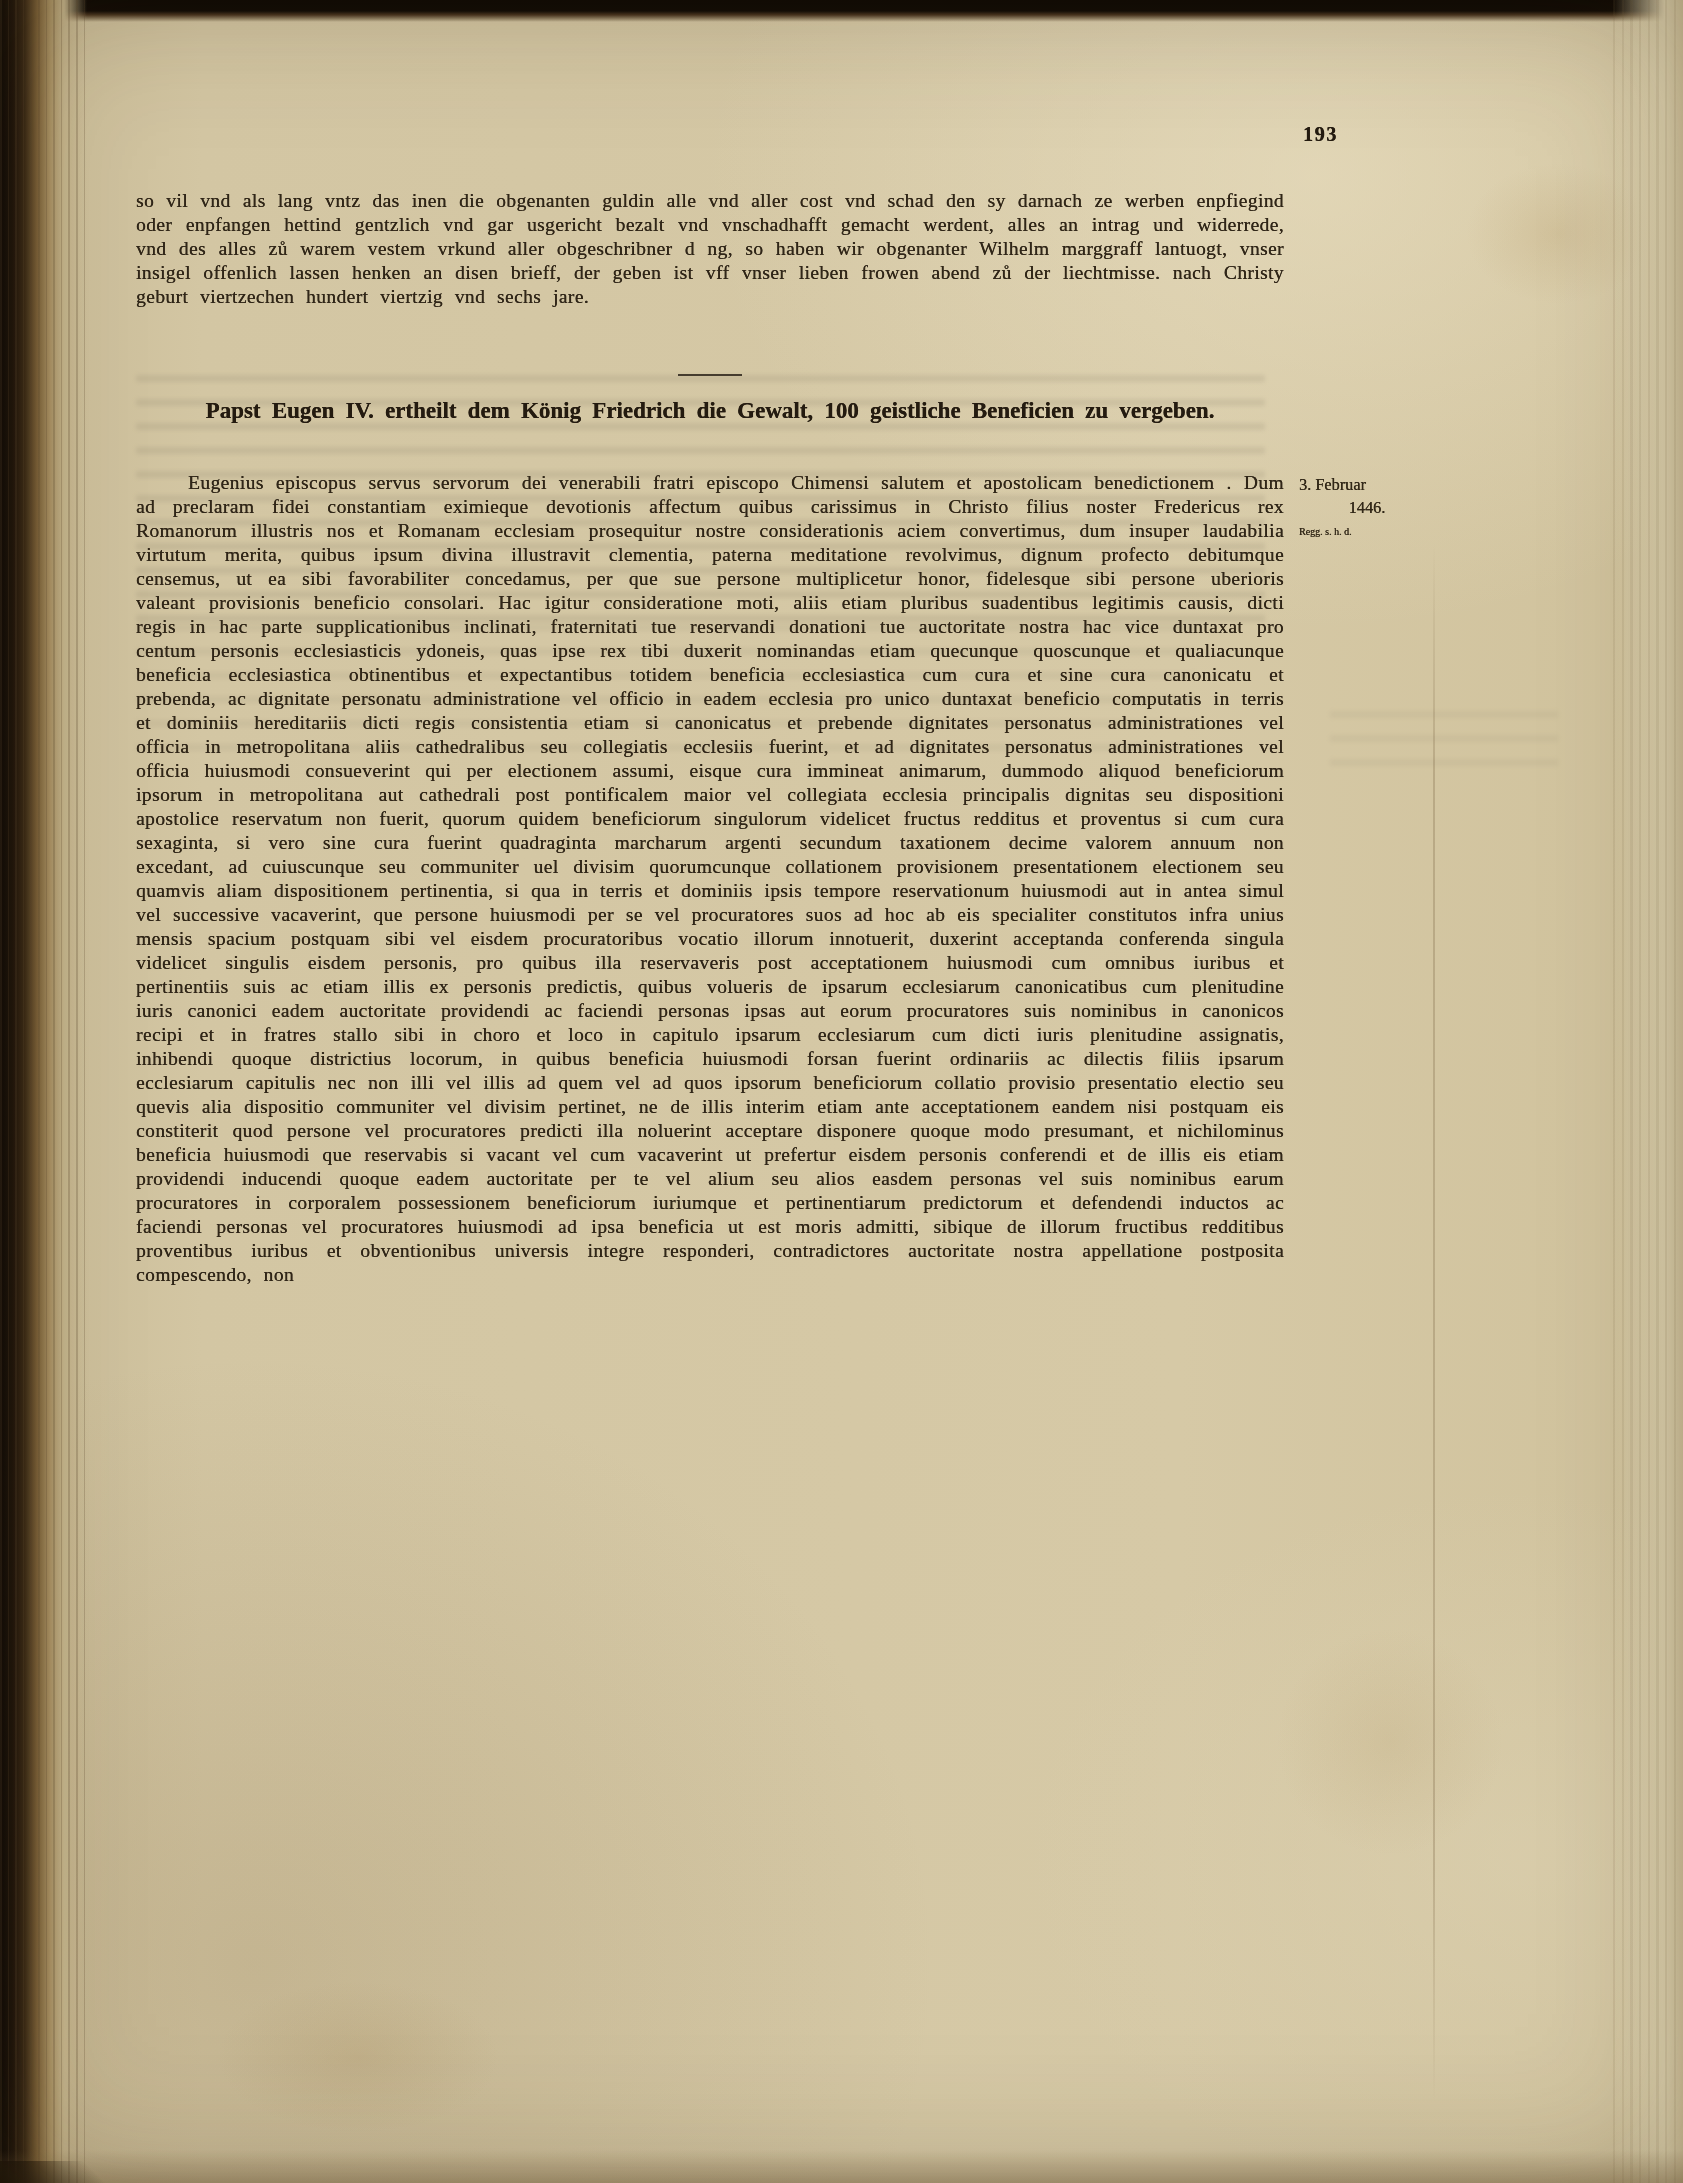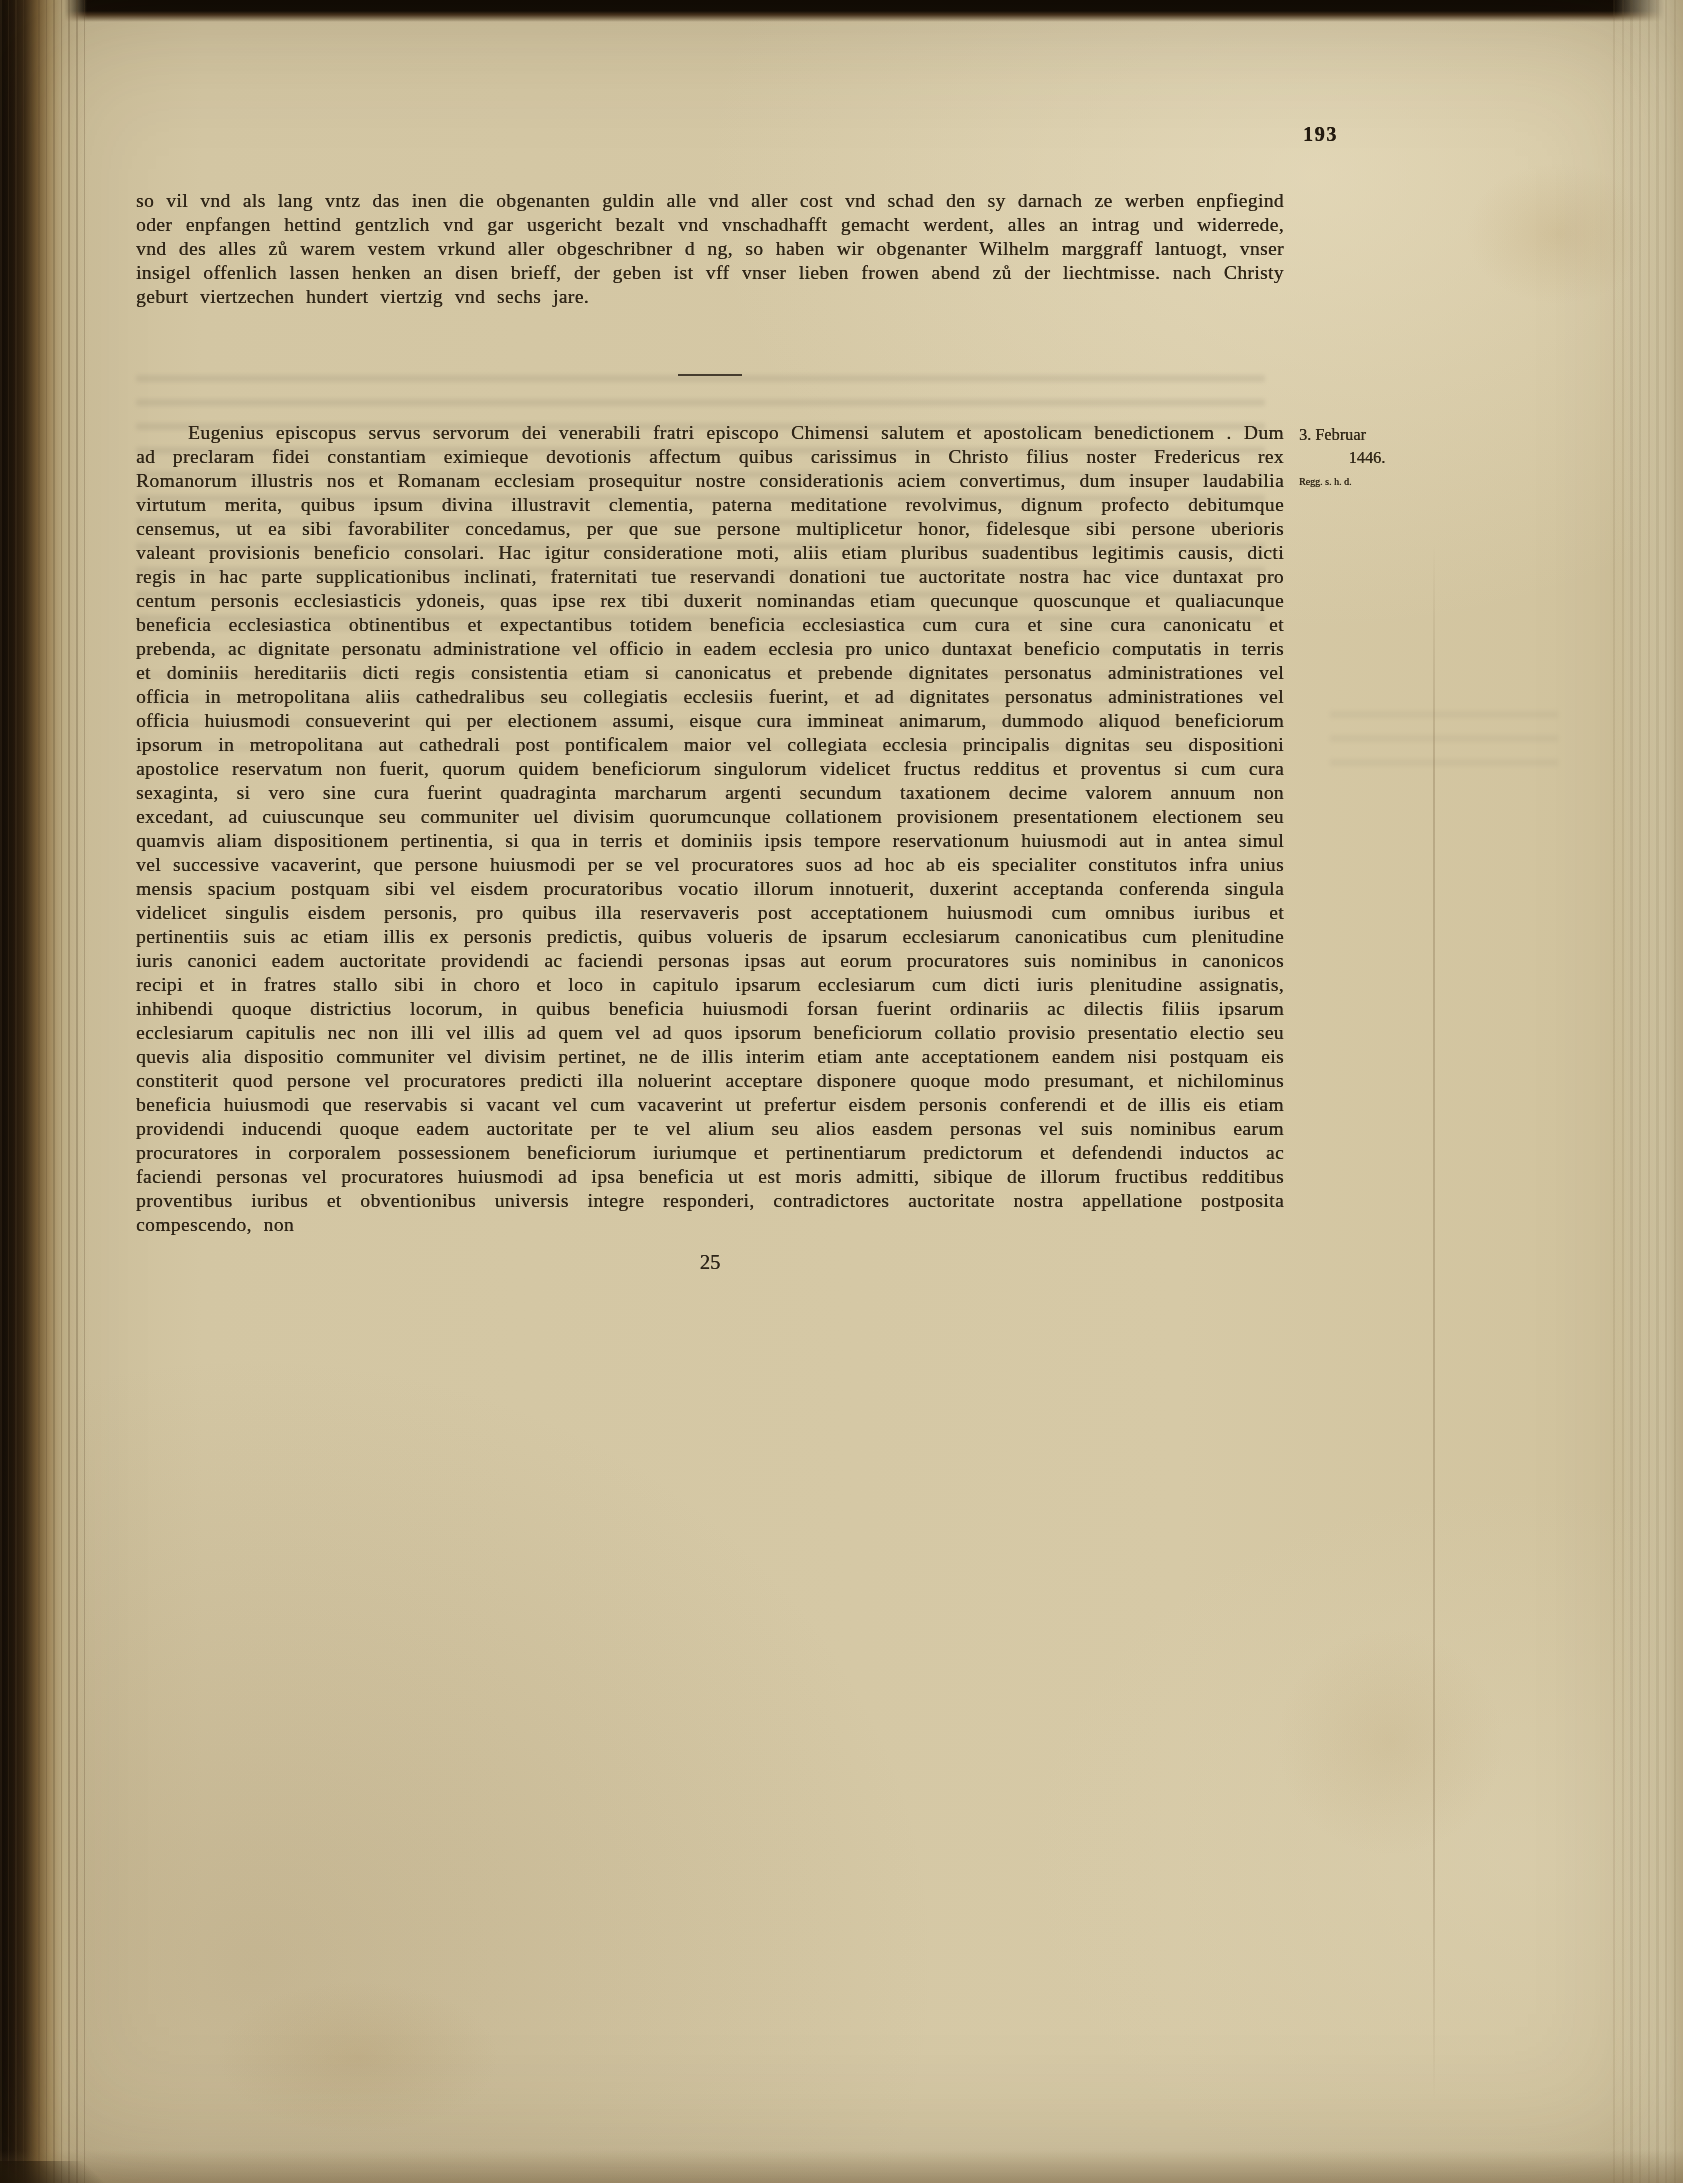--- a/index.html
+++ b/index.html
@@ -158,27 +158,27 @@
 
   <div class="page-number">193</div>
 
   <div class="content">
 
     <p class="german">so vil vnd als lang vntz das inen die obgenanten guldin alle vnd aller cost vnd schad den sy darnach ze werben enpfiegind oder enpfangen hettind gentzlich vnd gar usgericht bezalt vnd vnschadhafft gemacht werdent, alles an intrag und widerrede, vnd des alles zů warem vestem vrkund aller obgeschribner d ng, so haben wir obgenanter Wilhelm marggraff lantuogt, vnser insigel offenlich lassen henken an disen brieff, der geben ist vff vnser lieben frowen abend zů der liechtmisse. nach Christy geburt viertzechen hundert viertzig vnd sechs jare.</p>
 
     <div class="divider"></div>
 
 
+    <h3 class="section-title">Papst Eugen IV. ertheilt dem König Friedrich die Gewalt, 100 geistliche Beneficien zu vergeben.</h3>
 
     <div class="latin-wrap">
       <p class="latin">Eugenius episcopus servus servorum dei venerabili fratri episcopo Chimensi salutem et apostolicam benedictionem . Dum ad preclaram fidei constantiam eximieque devotionis affectum quibus carissimus in Christo filius noster Fredericus rex Romanorum illustris nos et Romanam ecclesiam prosequitur nostre considerationis aciem convertimus, dum insuper laudabilia virtutum merita, quibus ipsum divina illustravit clementia, paterna meditatione revolvimus, dignum profecto debitumque censemus, ut ea sibi favorabiliter concedamus, per que sue persone multiplicetur honor, fidelesque sibi persone uberioris valeant provisionis beneficio consolari. Hac igitur consideratione moti, aliis etiam pluribus suadentibus legitimis causis, dicti regis in hac parte supplicationibus inclinati, fraternitati tue reservandi donationi tue auctoritate nostra hac vice duntaxat pro centum personis ecclesiasticis ydoneis, quas ipse rex tibi duxerit nominandas etiam quecunque quoscunque et qualiacunque beneficia ecclesiastica obtinentibus et expectantibus totidem beneficia ecclesiastica cum cura et sine cura canonicatu et prebenda, ac dignitate personatu administratione vel officio in eadem ecclesia pro unico duntaxat beneficio computatis in terris et dominiis hereditariis dicti regis consistentia etiam si canonicatus et prebende dignitates personatus administrationes vel officia in metropolitana aliis cathedralibus seu collegiatis ecclesiis fuerint, et ad dignitates personatus administrationes vel officia huiusmodi consueverint qui per electionem assumi, eisque cura immineat animarum, dummodo aliquod beneficiorum ipsorum in metropolitana aut cathedrali post pontificalem maior vel collegiata ecclesia principalis dignitas seu dispositioni apostolice reservatum non fuerit, quorum quidem beneficiorum singulorum videlicet fructus redditus et proventus si cum cura sexaginta, si vero sine cura fuerint quadraginta marcharum argenti secundum taxationem decime valorem annuum non excedant, ad cuiuscunque seu communiter uel divisim quorumcunque collationem provisionem presentationem electionem seu quamvis aliam dispositionem pertinentia, si qua in terris et dominiis ipsis tempore reservationum huiusmodi aut in antea simul vel successive vacaverint, que persone huiusmodi per se vel procuratores suos ad hoc ab eis specialiter constitutos infra unius mensis spacium postquam sibi vel eisdem procuratoribus vocatio illorum innotuerit, duxerint acceptanda conferenda singula videlicet singulis eisdem personis, pro quibus illa reservaveris post acceptationem huiusmodi cum omnibus iuribus et pertinentiis suis ac etiam illis ex personis predictis, quibus volueris de ipsarum ecclesiarum canonicatibus cum plenitudine iuris canonici eadem auctoritate providendi ac faciendi personas ipsas aut eorum procuratores suis nominibus in canonicos recipi et in fratres stallo sibi in choro et loco in capitulo ipsarum ecclesiarum cum dicti iuris plenitudine assignatis, inhibendi quoque districtius locorum, in quibus beneficia huiusmodi forsan fuerint ordinariis ac dilectis filiis ipsarum ecclesiarum capitulis nec non illi vel illis ad quem vel ad quos ipsorum beneficiorum collatio provisio presentatio electio seu quevis alia dispositio communiter vel divisim pertinet, ne de illis interim etiam ante acceptationem eandem nisi postquam eis constiterit quod persone vel procuratores predicti illa noluerint acceptare disponere quoque modo presumant, et nichilominus beneficia huiusmodi que reservabis si vacant vel cum vacaverint ut prefertur eisdem personis conferendi et de illis eis etiam providendi inducendi quoque eadem auctoritate per te vel alium seu alios easdem personas vel suis nominibus earum procuratores in corporalem possessionem beneficiorum iuriumque et pertinentiarum predictorum et defendendi inductos ac faciendi personas vel procuratores huiusmodi ad ipsa beneficia ut est moris admitti, sibique de illorum fructibus redditibus proventibus iuribus et obventionibus universis integre responderi, contradictores auctoritate nostra appellatione postposita compescendo, non</p>
       <div class="margin-note">
         <div>3. Februar</div>
         <div class="mn-year">1446.</div>
         <div class="mn-ref">Regg. s. h. d.</div>
       </div>
     </div>
 
-    <div class="footer-number">25</div>
 
   </div>
 </div>
 
 
 </body></html>

